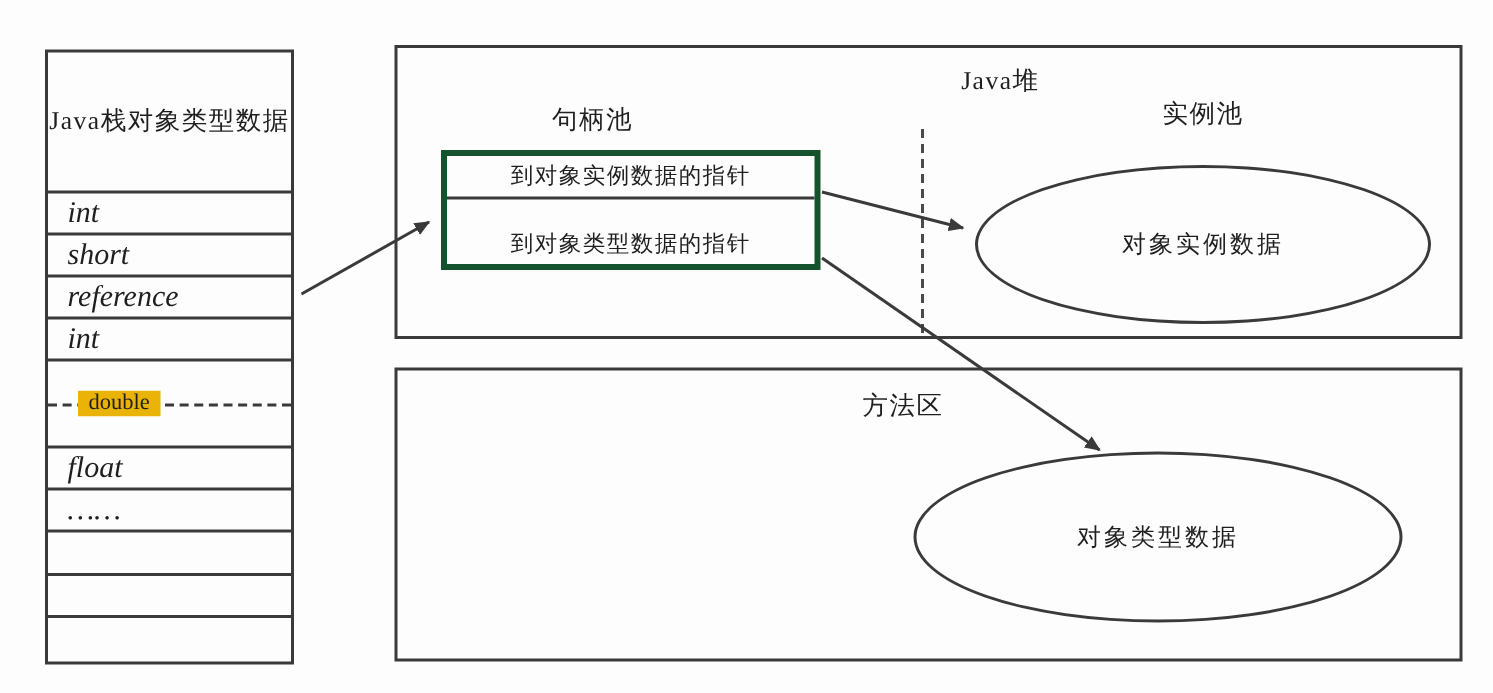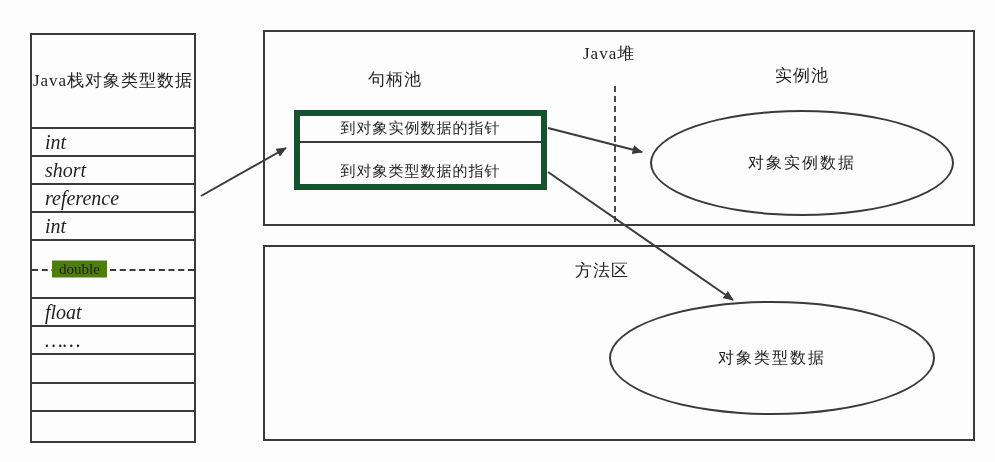--- a/index.html
+++ b/index.html
@@ -34,43 +34,43 @@
   .double-row{
     position:relative;flex:0 0 58px;height:58px;box-sizing:border-box;
     border-bottom:2px solid #3a3a3a;
   }
   .double-dash{
     position:absolute;left:0;right:0;top:50%;height:0;
     border-top:2px dashed #3a3a3a;
   }
   .double-label{
     position:absolute;left:20px;top:50%;transform:translateY(-50%);
-    background:#4d7c0f;padding:0 7px;font-size:15px;
+    background:#eab308;padding:0 7px;font-size:15px;
   }
   
   .bigbox{
     position:absolute;border:2px solid #3a3a3a;box-sizing:border-box;background:#fdfdfd;
   }
   .heap{left:263px;top:30px;width:712px;height:196px;}
   .method{left:263px;top:245px;width:712px;height:196px;}
   .label{
     position:absolute;font-size:17px;letter-spacing:1px;white-space:nowrap;
   }
-  .heap-title{left:318px;top:10px;width:110px;text-align:left;font-family:Liberation Serif, serif;}
+  .heap-title{left:318px;top:10px;width:110px;text-align:right;font-family:Liberation Serif, serif;}
   .handle-pool-title{left:85px;top:36px;width:90px;text-align:center;}
   .instance-pool-title{left:492px;top:32px;width:90px;text-align:center;}
   .method-title{left:292px;top:12px;width:90px;text-align:center;}
   .heap-divider{
     position:absolute;left:349px;top:54px;height:136px;width:0;
     border-left:2px dashed #4a4a4a;
   }
   
   .handle-table{
-    position:absolute;left:29px;top:78px;width:253px;height:80px;
-    border:6px solid #14532d;box-sizing:border-box;
+    position:absolute;left:29px;top:68px;width:253px;height:80px;
+    border:4px solid #14532d;box-sizing:border-box;
     display:flex;flex-direction:column;background:#fdfdfd;gap:16px;
   }
   .handle-cell{
     flex:1 1 50%;display:flex;align-items:center;justify-content:center;
     font-size:15px;letter-spacing:1px;
   }
   .handle-cell.first{border-bottom:2px solid #3a3a3a;}
   
   .ellipse{
     position:absolute;border:2px solid #3a3a3a;border-radius:50%;

